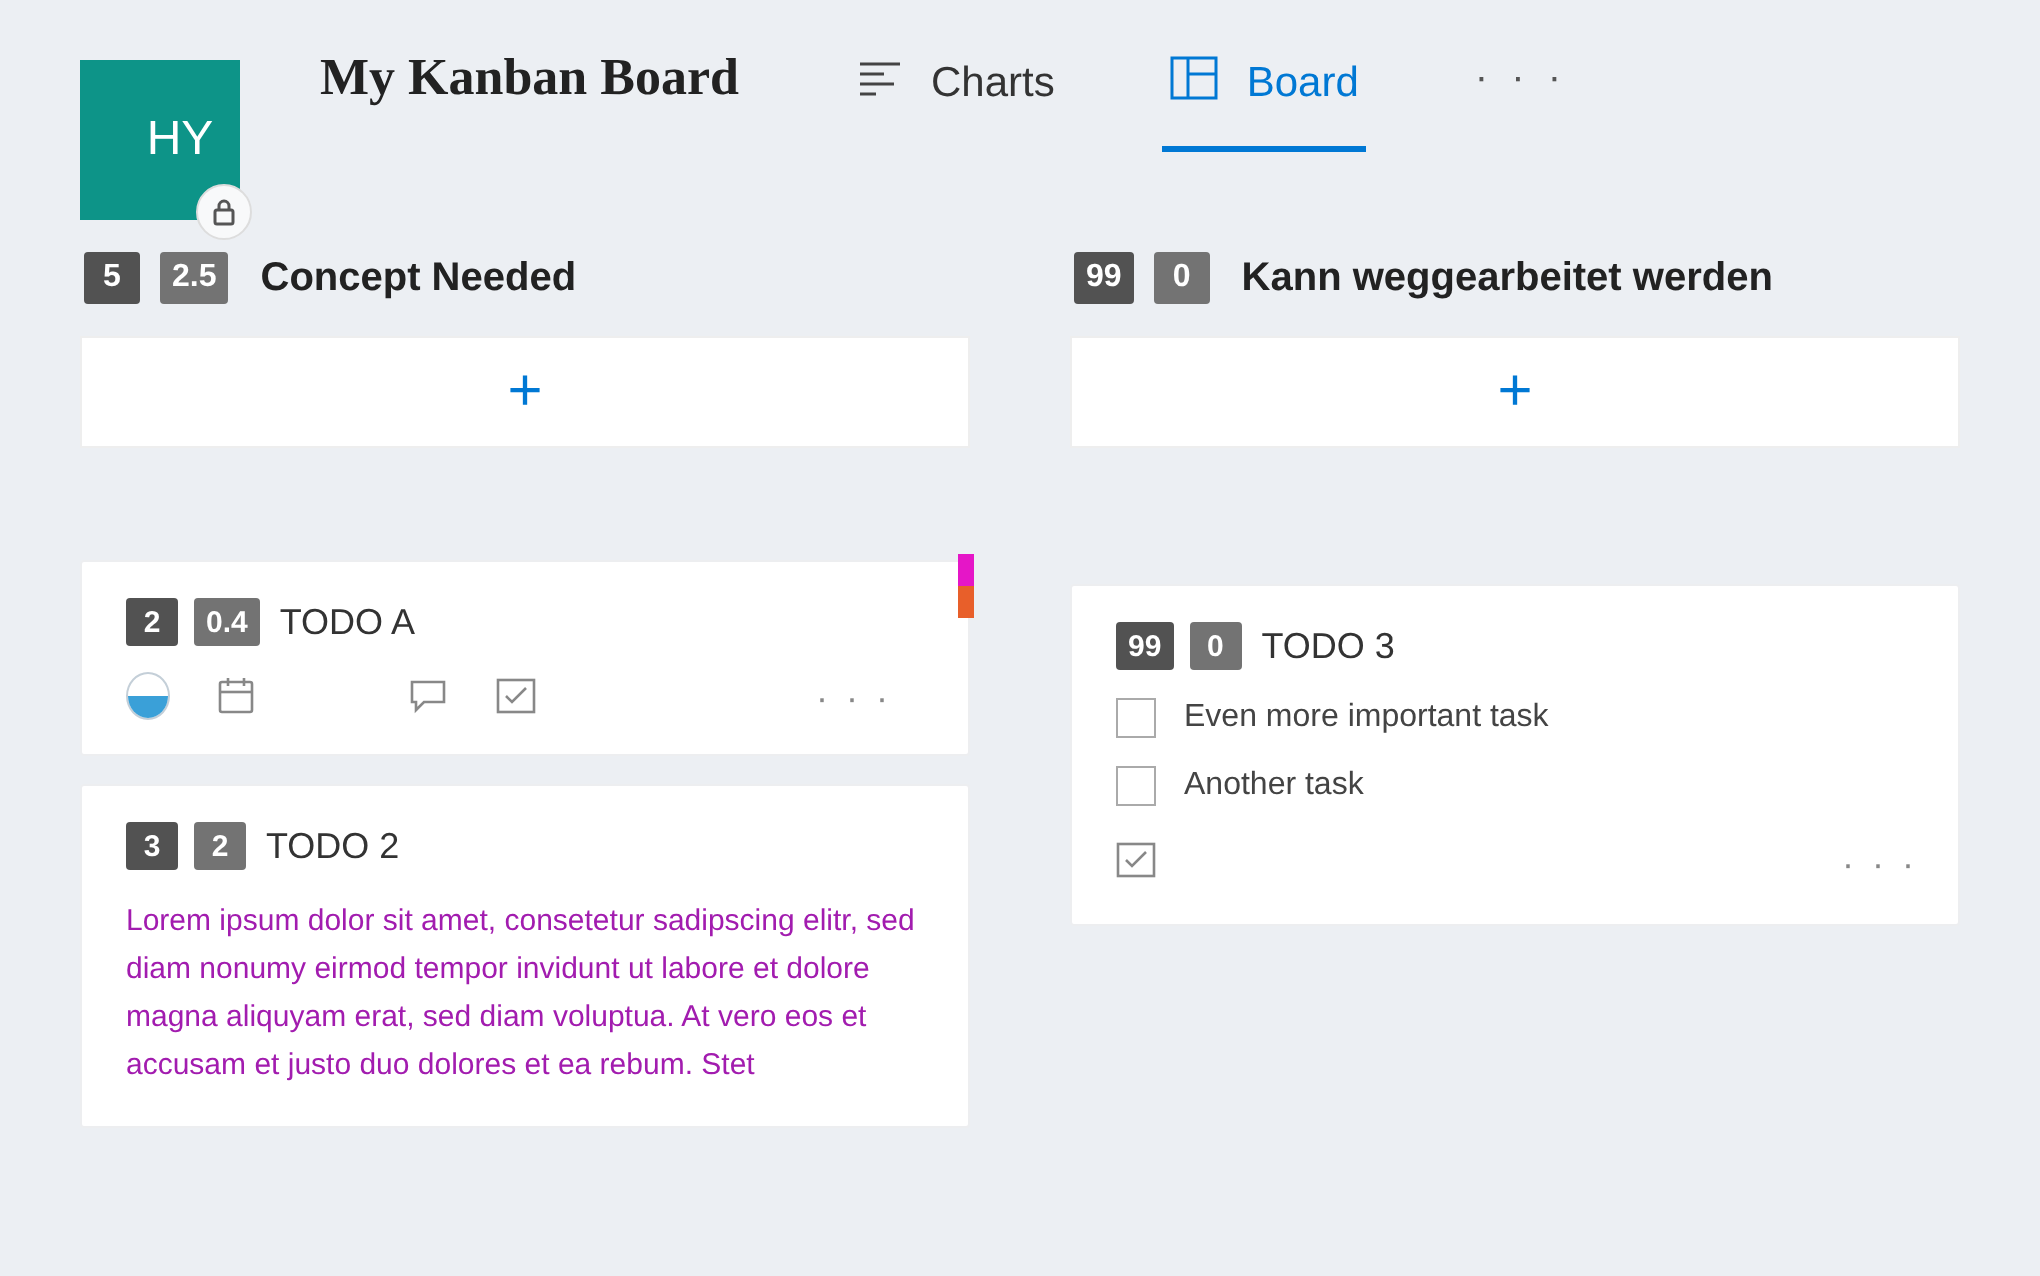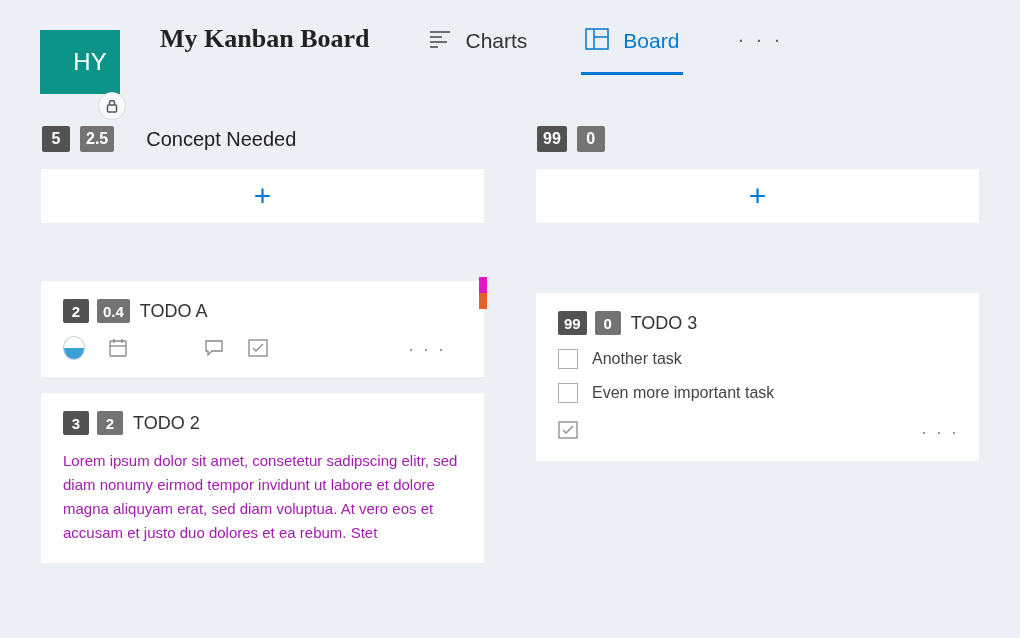--- a/index.html
+++ b/index.html
@@ -1,39 +1,39 @@
 <!DOCTYPE html>
 <html><head>
   <meta charset="utf-8">
   <style>
     * { box-sizing: border-box; margin: 0; padding: 0; }
     body { font-family: "Segoe UI", -apple-system, sans-serif; background: #eceff3; color: #333; width: 1020px; height: 638px; overflow: hidden; }
     
     .header { display: flex; align-items: flex-start; padding: 0 0 0 40px; position: relative; height: 70px; }
     .avatar-wrap { position: relative; width: 80px; height: 80px; margin-top: 30px; }
-    .avatar { width: 80px; height: 64px; background: #0d9488; color: #fff; display: flex; align-items: center; justify-content: center; font-size: 24px; font-weight: 400; padding-left: 20px; }
+    .avatar { width: 80px; height: 80px; background: #0d9488; color: #fff; display: flex; align-items: center; justify-content: center; font-size: 24px; font-weight: 400; padding-left: 20px; }
     .lock-badge { position: absolute; bottom: -10px; right: -6px; width: 28px; height: 28px; border-radius: 50%; background: #f8f9fa; border: 1px solid #ddd; display: flex; align-items: center; justify-content: center; }
     .lock-badge svg { width: 12px; height: 14px; stroke: #555; fill: none; stroke-width: 1.5; }
     .title { font-size: 26px; font-weight: 600; margin-left: 40px; margin-top: 24px; color: #222; font-family: Liberation Serif, serif; }
     .tabs { display: flex; margin-left: 54px; margin-top: 22px; }
     .tab { display: flex; align-items: center; gap: 14px; padding: 6px 4px 18px; margin-right: 50px; cursor: pointer; border-bottom: 3px solid transparent; }
     .tab.active { border-bottom-color: #0078d4; }
     .tab.active .tab-label { color: #0078d4; }
     .tab.active .tab-icon svg { stroke: #0078d4; }
     .tab-icon svg { width: 24px; height: 22px; stroke: #444; fill: none; stroke-width: 1.5; }
     .tab-label { font-size: 21px; color: #333; }
     .more-dots { font-size: 20px; color: #555; letter-spacing: 3px; padding: 6px 4px; cursor: pointer; }
     
     .board { display: flex; gap: 50px; padding: 56px 40px 0 40px; }
     .column { width: 460px; display: flex; flex-direction: column; gap: 12px; }
     .col-head { display: flex; align-items: center; gap: 10px; margin-bottom: 4px; margin-left: 2px; }
     .badge { display: inline-flex; align-items: center; justify-content: center; min-width: 28px; height: 26px; padding: 0 6px; font-size: 16px; font-weight: 600; border-radius: 2px; }
     .badge-dark { background: #525252; color: #fff; }
     .badge-cyan { background: #737373; color: #fff; }
-    .col-title { font-size: 20px; font-weight: 400; color: #222; margin-left: 22px; }
+    .col-title { font-size: 20px; font-weight: 700; color: #222; margin-left: 6px; }
     
     .add-card { background: #fff; height: 56px; display: flex; align-items: center; justify-content: center; cursor: pointer; border: 1px solid #eee; }
     .add-card .plus { font-size: 30px; font-weight: 300; color: #0078d4; }
     
     .cards-wrap { margin-top: 44px; display: flex; flex-direction: column; gap: 14px; position: relative; }
     .col-right .cards-wrap { margin-top: 56px; }
     
     .card { background: #fff; padding: 18px 20px 18px 22px; position: relative; border-radius: 2px; border: 1px solid #edeef0; }
     .card-head { display: flex; align-items: center; gap: 8px; margin-bottom: 14px; }
     .card-head .badge { min-width: 26px; height: 24px; font-size: 15px; }
@@ -163,41 +163,42 @@
         </div>
         <div class="card-body">Lorem ipsum dolor sit amet, consetetur sadipscing elitr, sed diam nonumy eirmod tempor invidunt ut labore et dolore magna aliquyam erat, sed diam voluptua. At vero eos et accusam et justo duo dolores et ea rebum. Stet</div>
       </div>
     </div>
   </div>
 
   <div class="column col-right">
     <div class="col-head">
       <span class="badge badge-dark">99</span>
       <span class="badge badge-cyan">0</span>
+      <span class="col-title">Kann weggearbeitet werden</span>
     </div>
     <div class="add-card">
       <span class="plus">+</span>
     </div>
 
     <div class="cards-wrap">
 
       <div class="card">
         <div class="card-head">
           <span class="badge badge-dark">99</span>
           <span class="badge badge-cyan">0</span>
           <span class="card-title">TODO 3</span>
         </div>
         <div class="task-list">
           <div class="task">
             <span class="task-box"></span>
-            <span class="task-label">Another task</span>
+            <span class="task-label">Even more important task</span>
           </div>
           <div class="task">
             <span class="task-box"></span>
-            <span class="task-label">Even more important task</span>
+            <span class="task-label">Another task</span>
           </div>
         </div>
         <div class="card-footer">
           <span class="footer-check">
             <svg viewBox="0 0 20 18">
                 <rect x="1" y="1" width="18" height="16"></rect>
                 <path d="M5 9 l3 3 l7-7"></path>
               </svg>
           </span>
           <span class="footer-more">· · ·</span>

